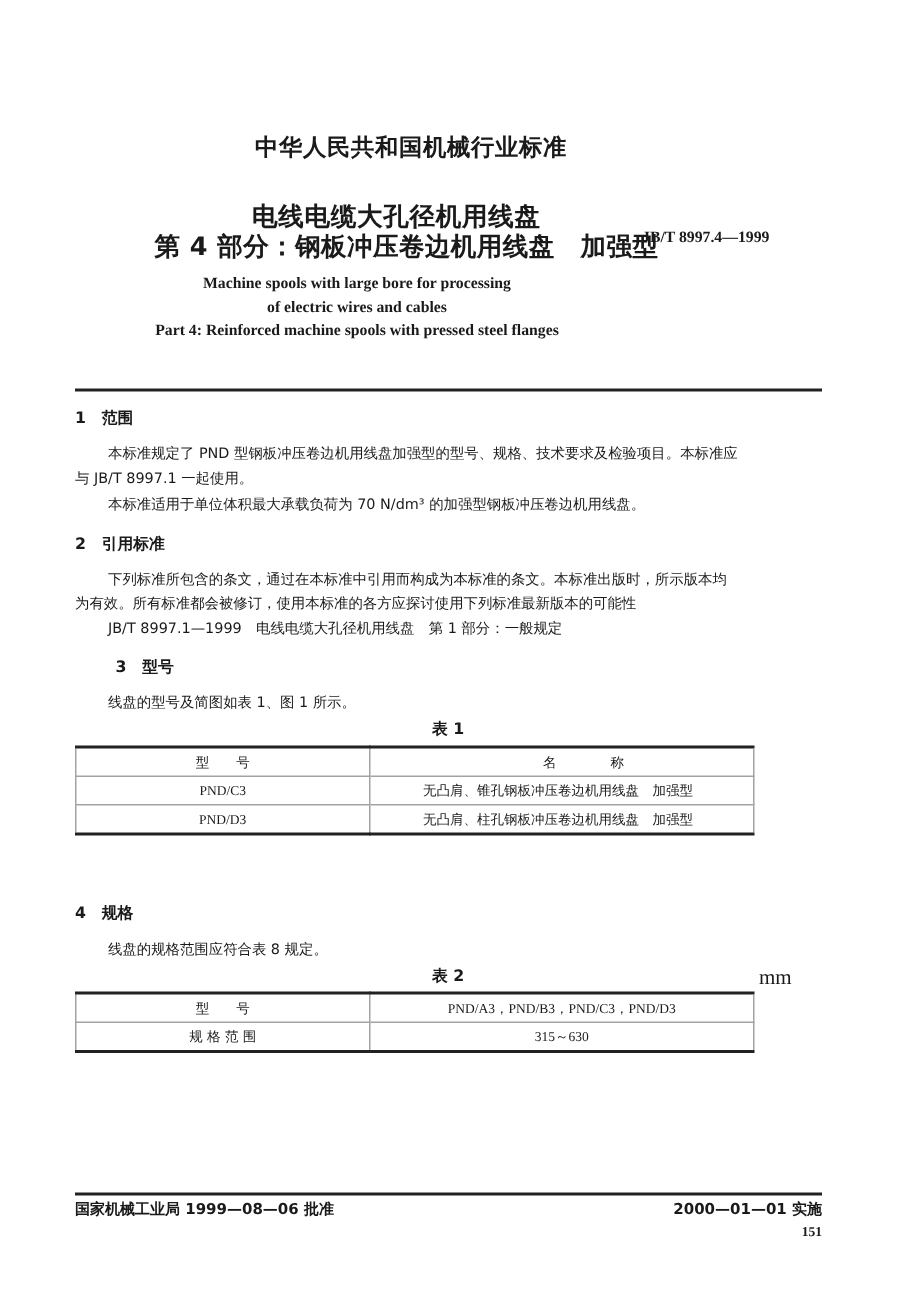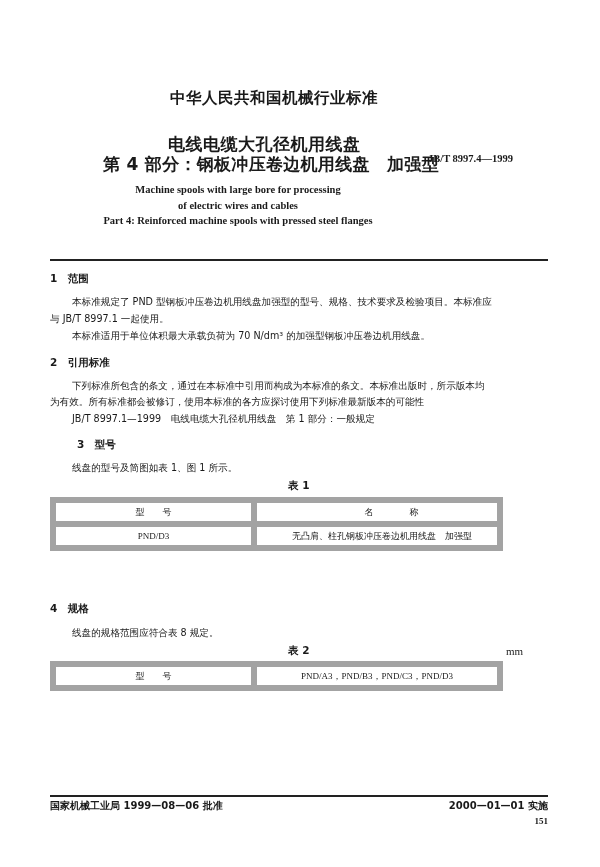--- a/index.html
+++ b/index.html
@@ -14,21 +14,21 @@
   .en { font-family: "Liberation Serif", serif; font-weight: bold; font-size: 10.5px; text-align: center; left: 0; width: 476px; }
   .en-1 { top: 184px; }
   .en-2 { top: 200px; }
   .en-3 { top: 215px; }
   .rule { position: absolute; left: 50px; width: 498px; height: 2px; background: #222; }
   .rule-top { top: 259px; }
   .rule-bottom { top: 795px; }
   .h { font-family: "DejaVu Sans", sans-serif; font-weight: bold; font-size: 10.5px; }
   .p { font-family: "DejaVu Sans", sans-serif; font-size: 9.6px; }
   table { position: absolute; border-collapse: collapse; font-size: 9px; font-family: "DejaVu Sans", sans-serif; }
-  table td { border: 6px solid #a3a3a3; height: 18px; padding: 0 6px; margin-left: 35px; }
+  table td { border: 1px solid #a3a3a3; height: 18px; padding: 0 6px; margin-left: 35px; }
   .t1 { left: 50px; top: 497px; width: 453px; border-top: 2px solid #222; border-bottom: 2px solid #222; }
   .t1 td.c1 { width: 183px; text-align: center; font-family: "Liberation Serif", serif; }
   .t1 td.c2 { text-align: left; padding-left: 35px; }
   .t1 tr.head td { text-align: center; }
   .t2 { left: 50px; top: 661px; width: 453px; border-top: 2px solid #222; border-bottom: 2px solid #222; }
   .t2 td.c1 { width: 183px; text-align: center; }
   .t2 td.c2 { text-align: center; font-family: "Liberation Serif", serif; }
   .cap { font-family: "DejaVu Sans", sans-serif; font-weight: bold; font-size: 10.5px; }
   .footer-left { left: 50px; top: 799px; font-family: "DejaVu Sans", sans-serif; font-weight: bold; font-size: 10px; }
   .footer-right { right: 52px; top: 799px; font-family: "DejaVu Sans", sans-serif; font-weight: bold; font-size: 10px; }
@@ -62,37 +62,45 @@
 
 <div class="abs cap" style="left:288px; top:479px;">表 1</div>
 
 <table class="t1">
   <tbody>
       <tr class="head">
     <td class="c1" style="font-family:'DejaVu Sans',sans-serif;">型　　号</td>
     <td class="c2" style="text-align:center;">名　　　　称</td>
   </tr>
   <tr>
+    <td class="c1">PND/C3</td>
+    <td class="c2">无凸肩、锥孔钢板冲压卷边机用线盘　加强型</td>
+  </tr>
+  <tr>
     <td class="c1">PND/D3</td>
     <td class="c2">无凸肩、柱孔钢板冲压卷边机用线盘　加强型</td>
   </tr>
 </tbody>
   </table>
 
 <div class="abs h" style="left:50px; top:602px;">4　规格</div>
 <div class="abs p" style="left:72px; top:627px;">线盘的规格范围应符合表 8 规定。</div>
 
 <div class="abs cap" style="left:288px; top:644px;">表 2</div>
-<div class="abs" style="left:506px; top:645px; font-family:'Liberation Serif',serif; font-size:11px;">mm</div>
+<div class="abs" style="left:506px; top:645px; font-family:'Liberation Serif',serif; font-size:14px;">mm</div>
 
 <table class="t2">
   <tbody>
       <tr>
     <td class="c1">型　　号</td>
     <td class="c2">PND/A3，PND/B3，PND/C3，PND/D3</td>
+  </tr>
+  <tr>
+    <td class="c1">规 格 范 围</td>
+    <td class="c2">315～630</td>
   </tr>
 </tbody>
   </table>
 
 <div class="rule rule-bottom"></div>
 <div class="abs footer-left">国家机械工业局 1999—08—06 批准</div>
 <div class="abs footer-right">2000—01—01 实施</div>
 <div class="abs page-no">151</div>
 
 </body></html>

